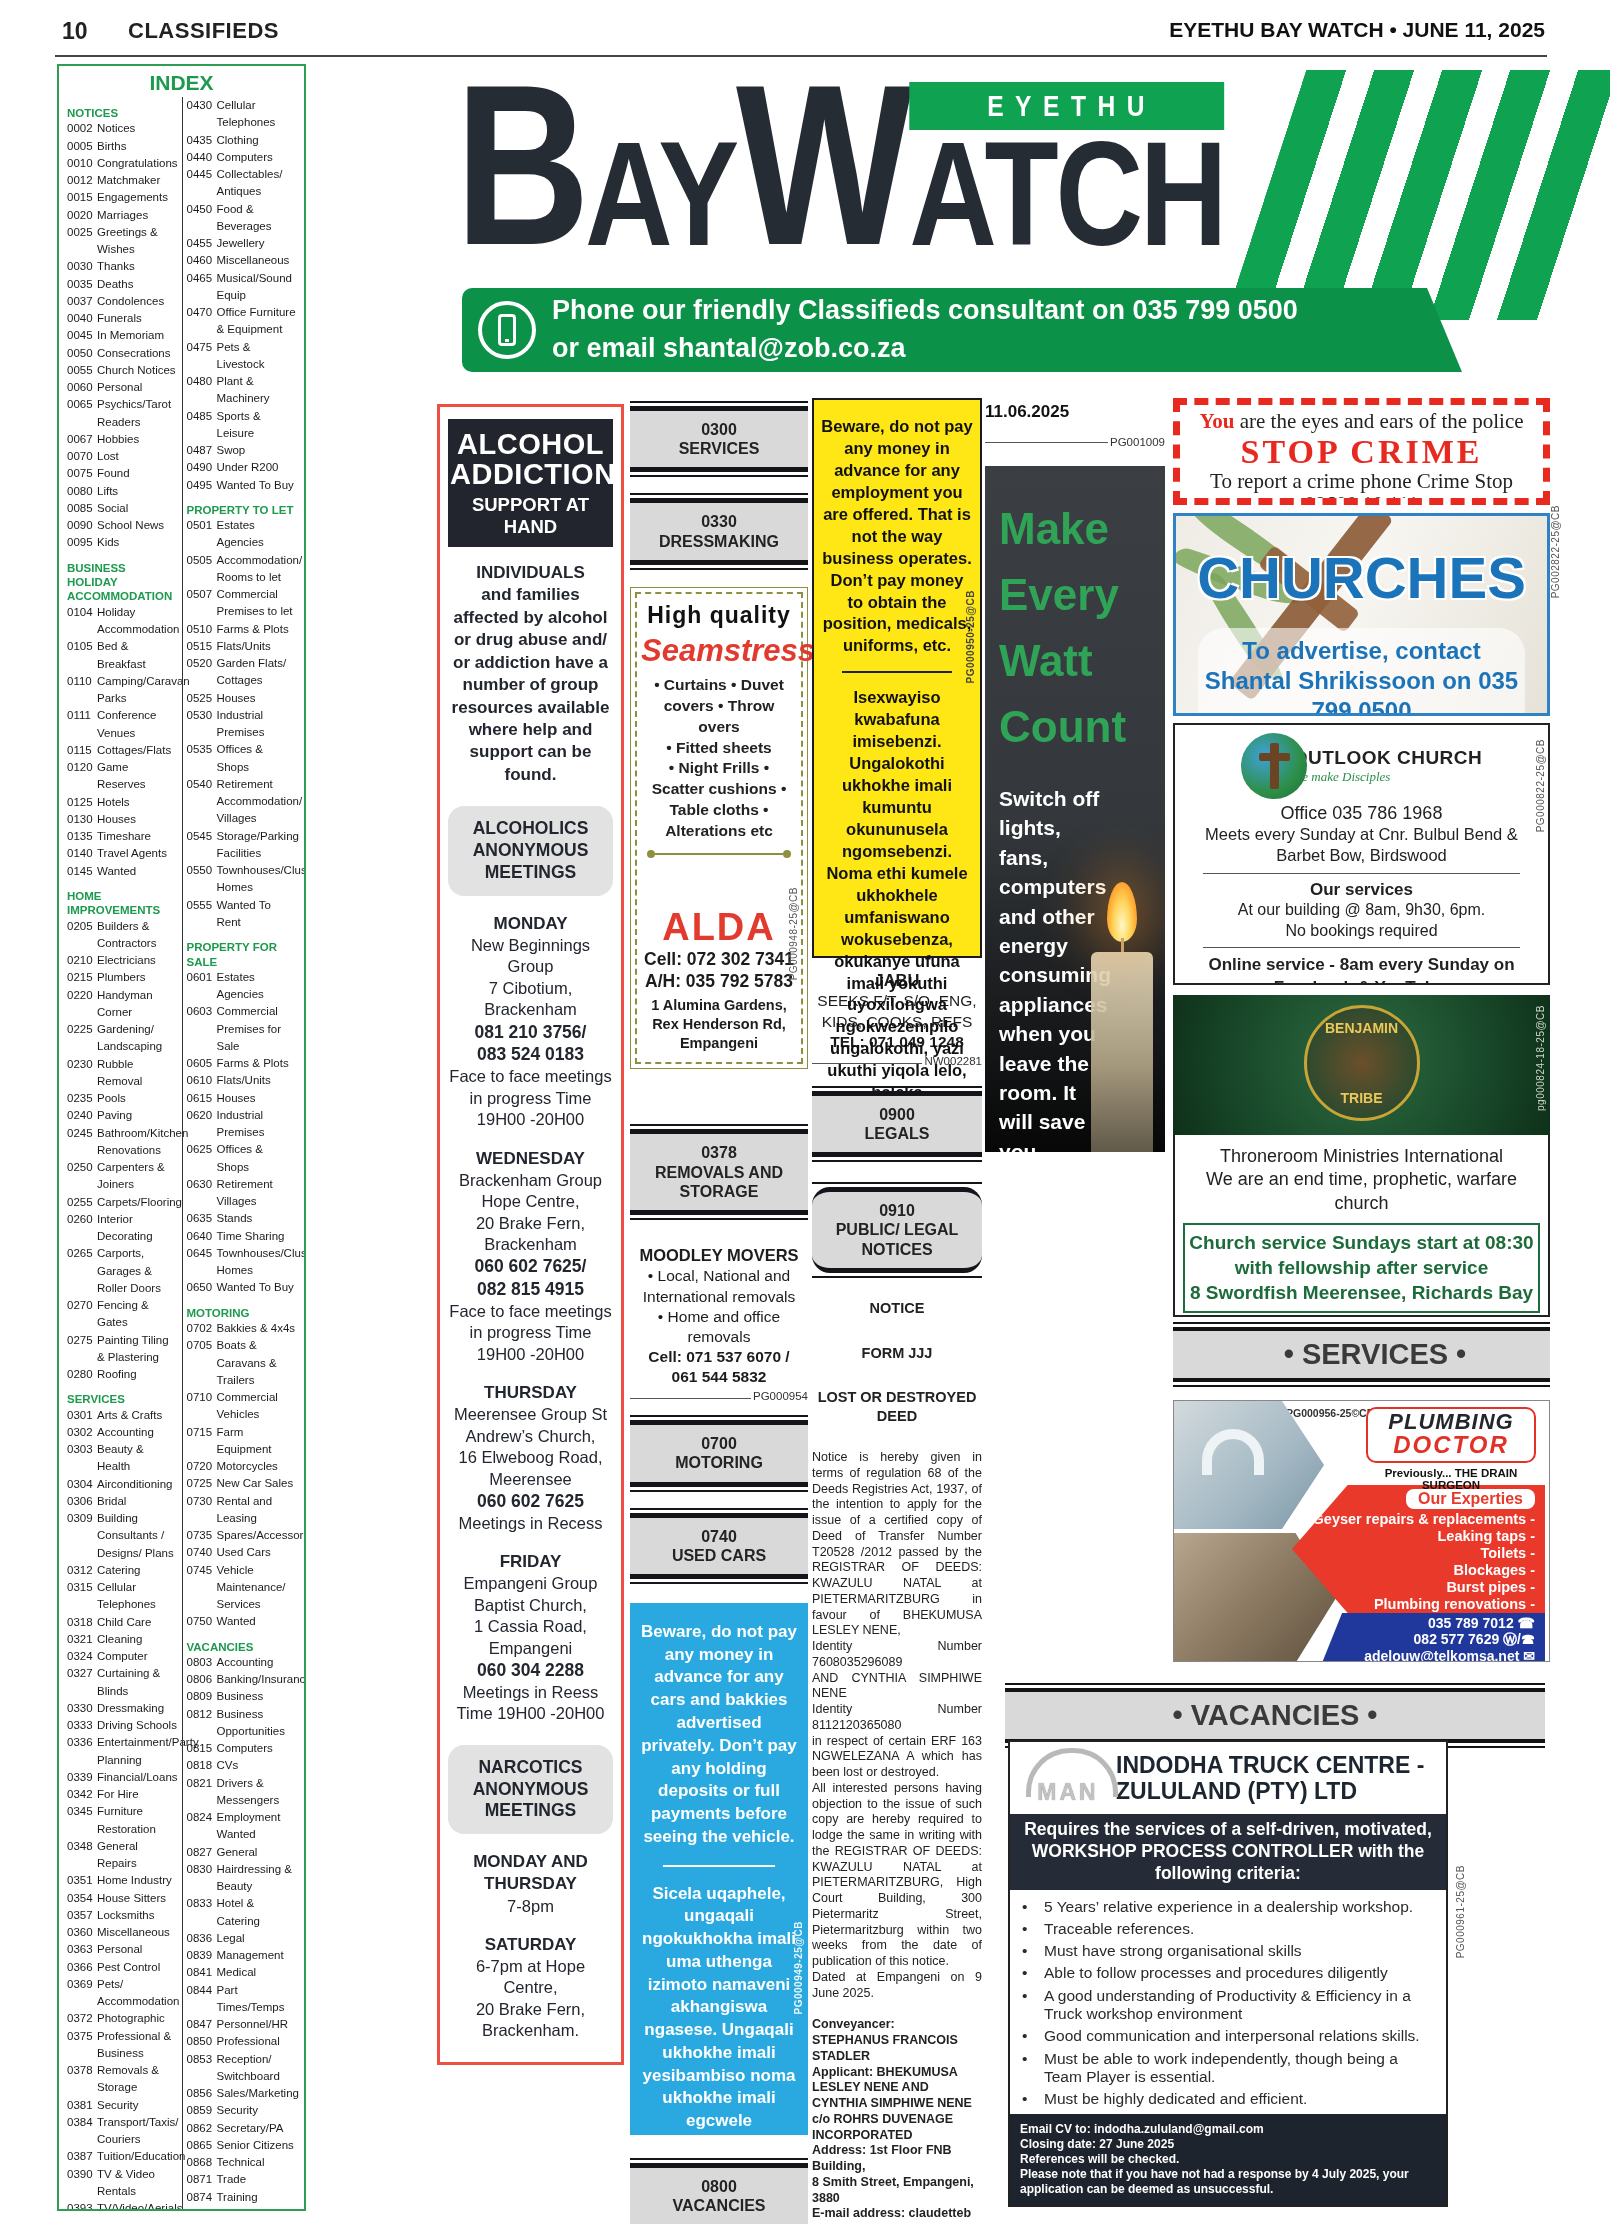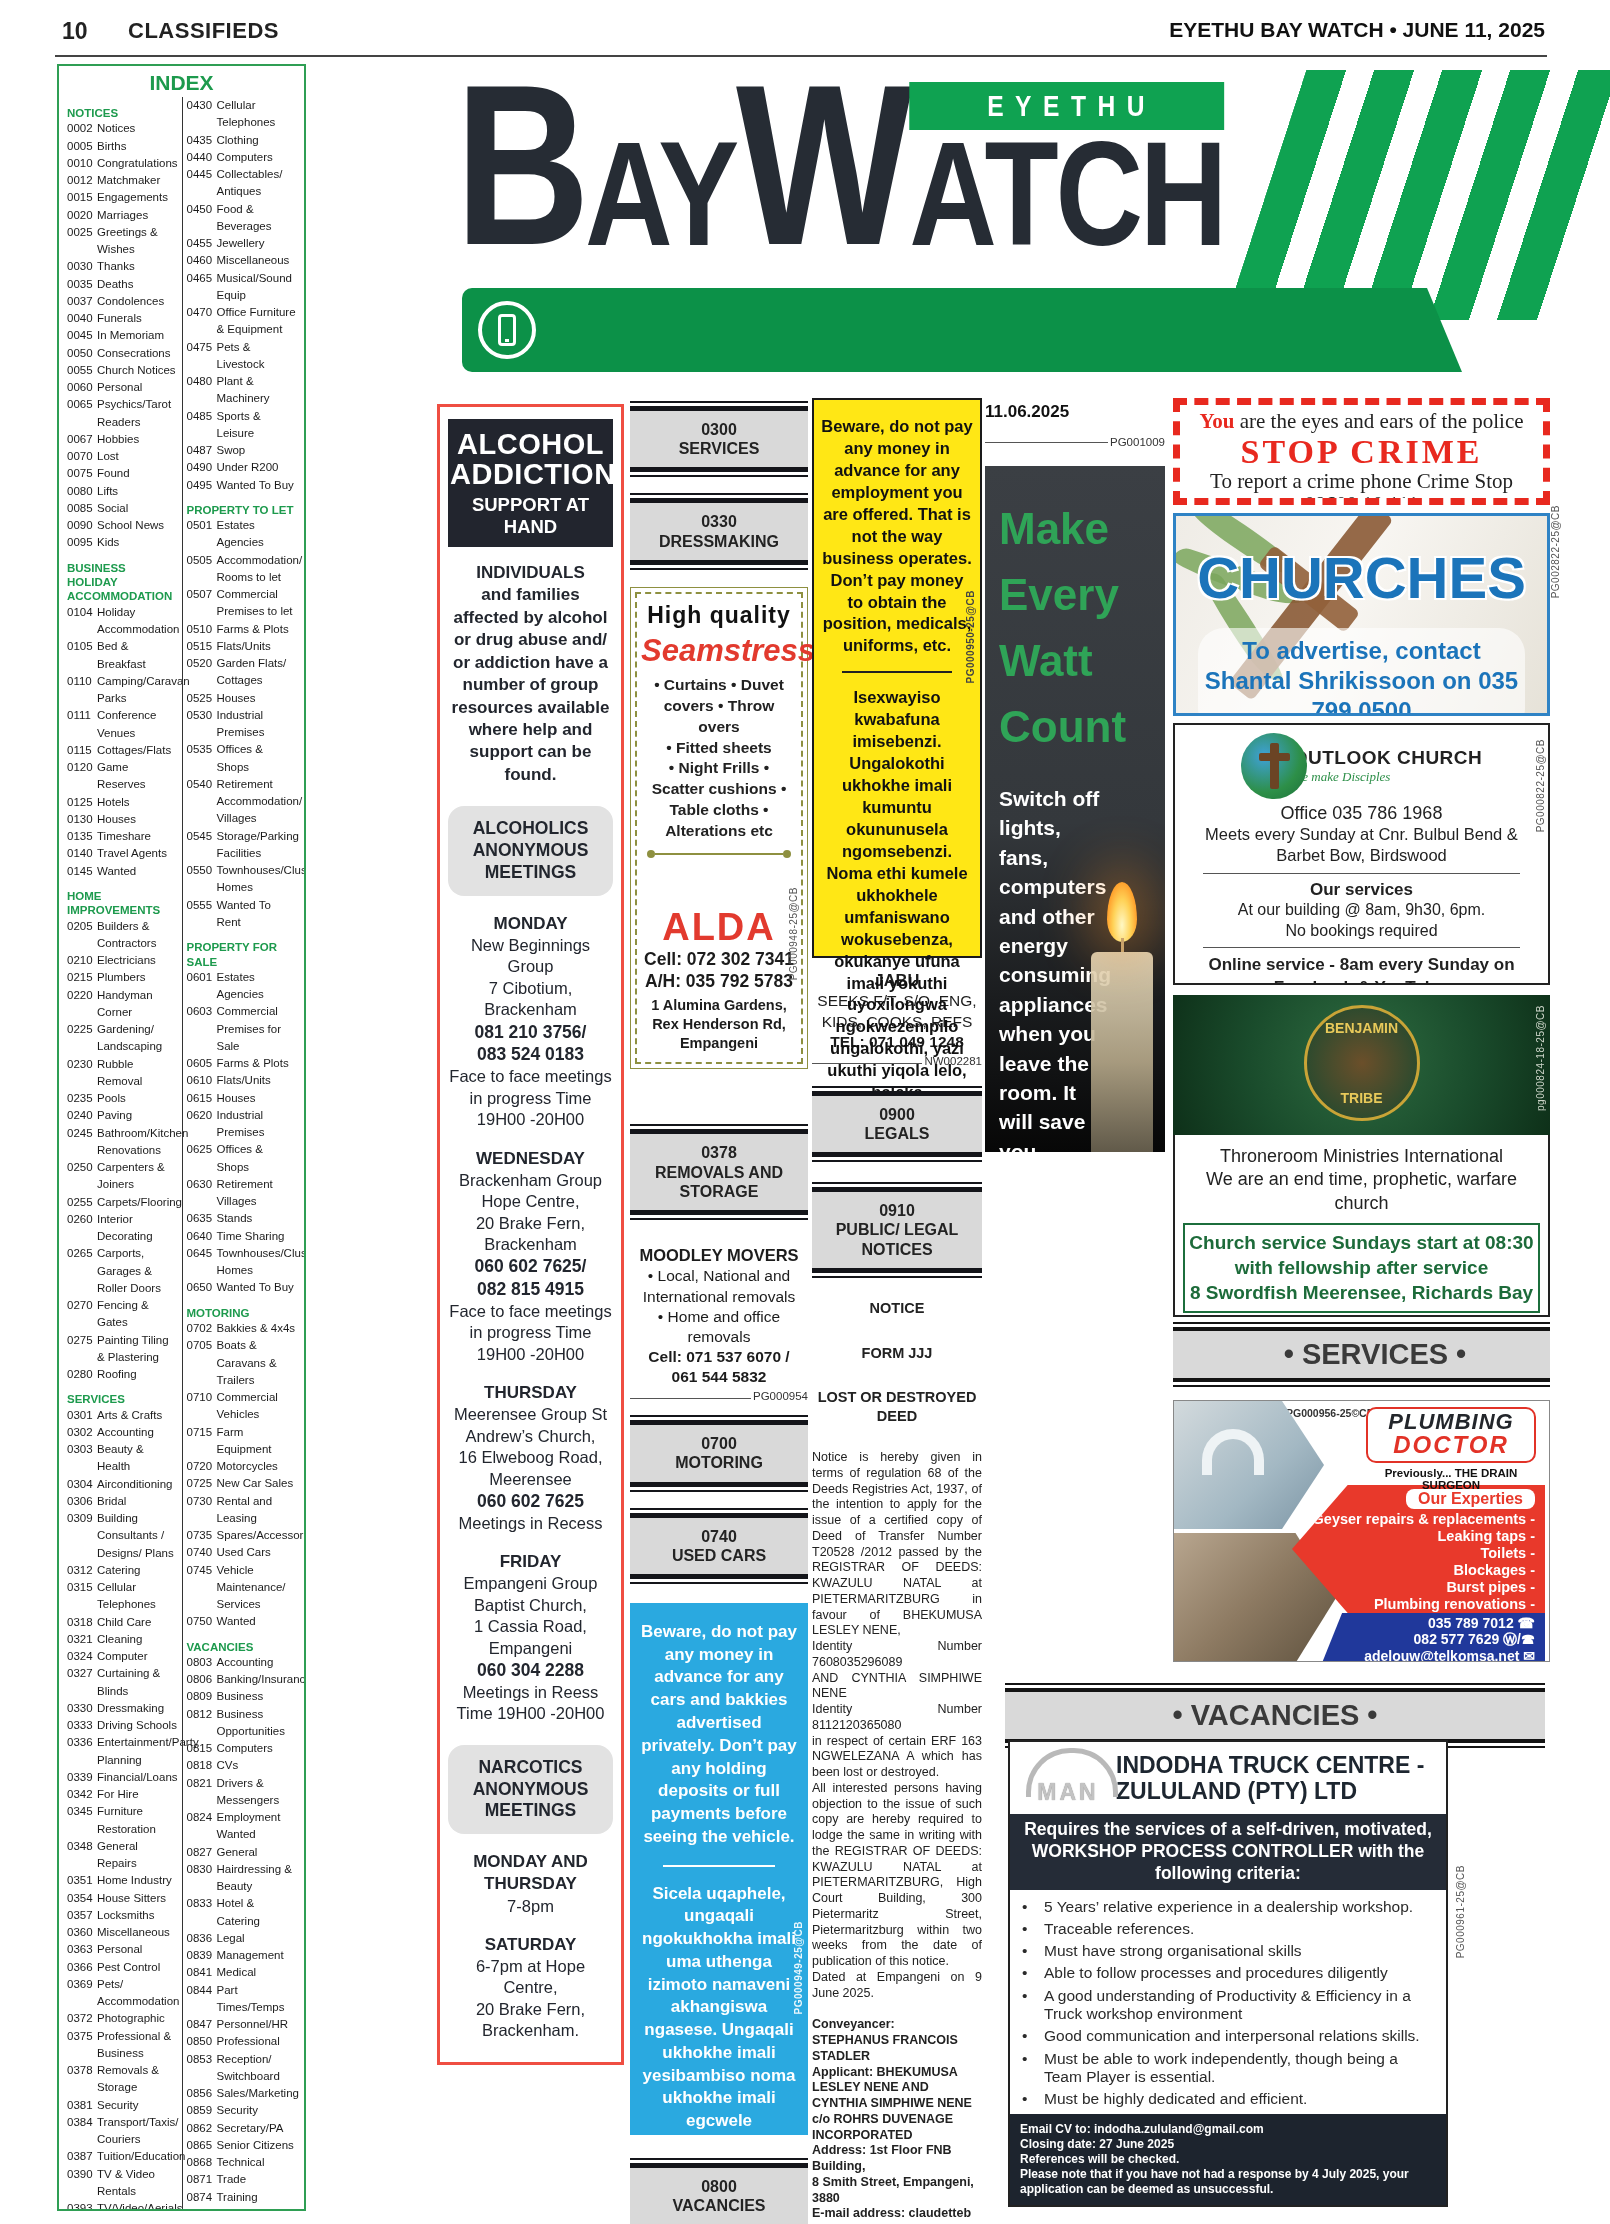--- a/index.html
+++ b/index.html
@@ -893,20 +893,24 @@
         <span class="big">W</span>
       <span class="bw-stack">
         <span class="eyethu-box">EYETHU</span>
         <span class="med">ATCH</span>
       </span>
     </div>
     <div class="phone-bar">
       <span class="ph-circle">
           <span class="ph-body"></span>
         </span>
+      <span class="ph-text">
+        <span style="display:block">Phone our friendly Classifieds consultant on 035 799 0500</span>
+        <span style="display:block">or email shantal@zob.co.za</span>
+      </span>
     </div>
   </div>
 
   <div class="alcohol">
     <div class="alc-head">
       <div class="t1">ALCOHOL</div>
       <div class="t1">ADDICTION</div>
       <div class="t3">SUPPORT AT HAND</div>
     </div>
     <div class="alc-intro">INDIVIDUALS
@@ -1070,21 +1074,21 @@
       <div class="pgline">
           <span class="ln"></span>
           <span class="tx">NW002281</span>
         </div>
     </div>
 
     <div class="cat" style="margin:22px 0 30px;">
       <div class="code">0900</div>
       <div class="lbl">LEGALS</div>
     </div>
-    <div class="cat" style="margin-bottom:2px;">
+    <div class="cat" style="margin-bottom:2px;border-radius:18px;">
       <div class="code">0910</div>
       <div class="lbl">PUBLIC/ LEGAL NOTICES</div>
     </div>
 
     <div class="legal-h">NOTICE</div>
     <div class="legal-h">FORM JJJ</div>
     <div class="legal-h">LOST OR DESTROYED DEED</div>
     <div class="legal-body">Notice is hereby given in terms of regulation 68 of the Deeds Registries Act, 1937, of the intention to apply for the issue of a certified copy of Deed of Transfer Number T20528 /2012 passed by the REGISTRAR OF DEEDS: KWAZULU NATAL at PIETERMARITZBURG in favour of BHEKUMUSA LESLEY NENE,
 Identity Number 7608035296089
 AND CYNTHIA SIMPHIWE NENE

